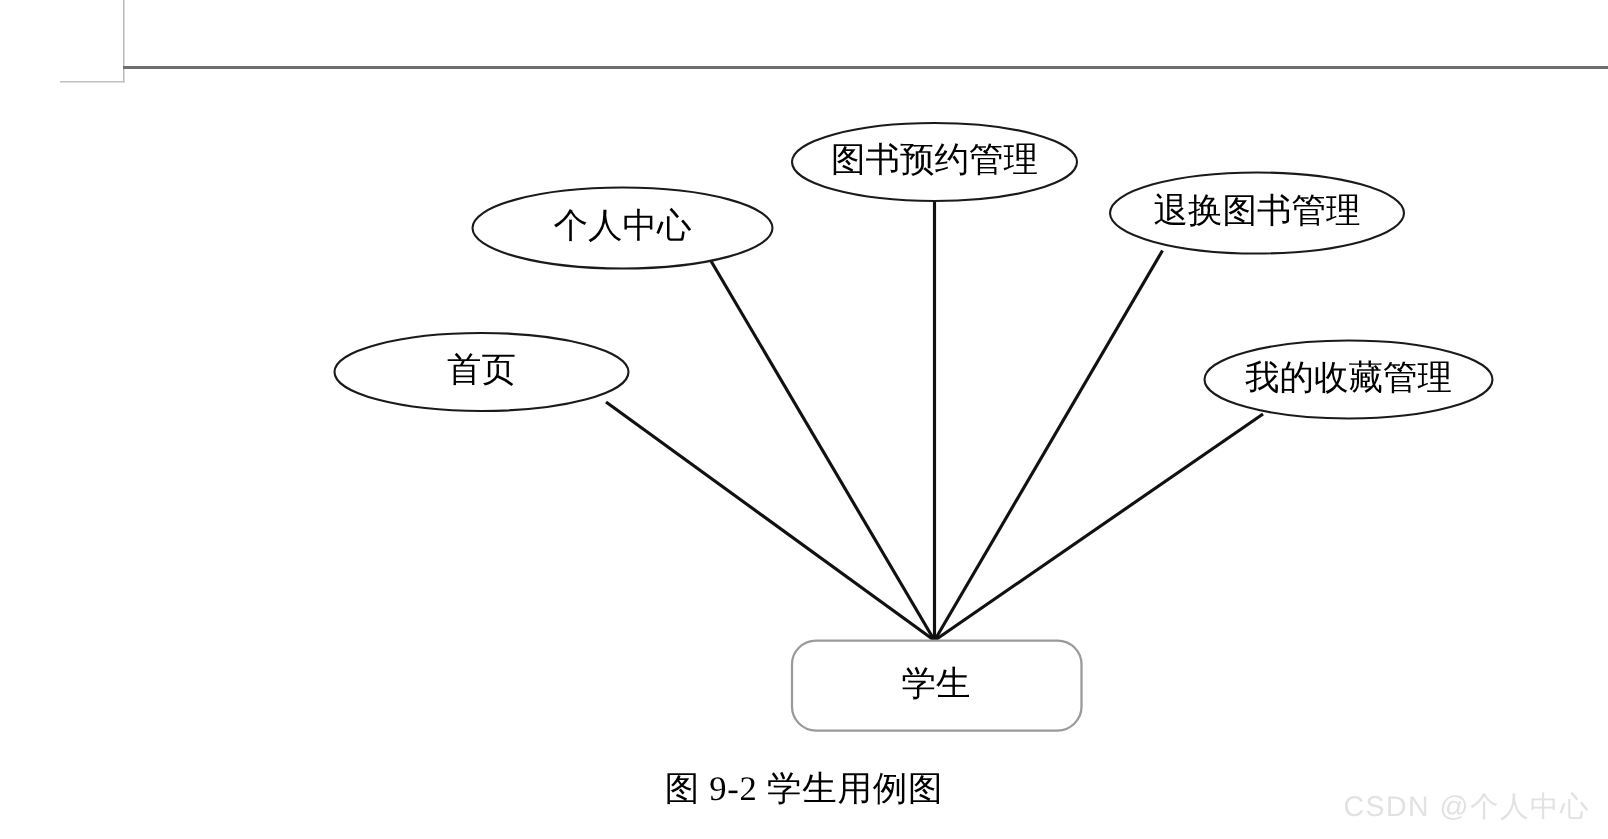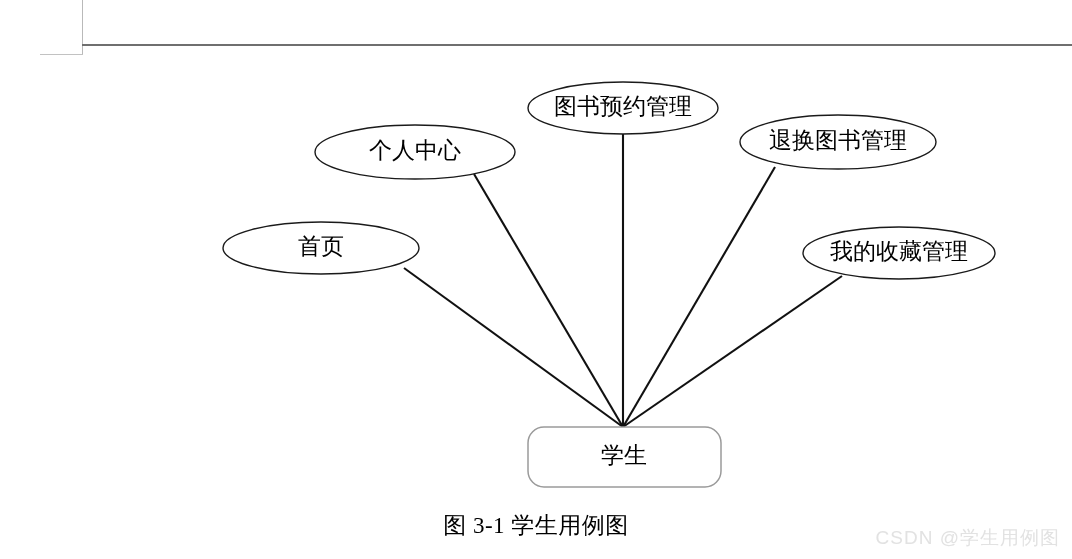--- a/index.html
+++ b/index.html
@@ -146,17 +146,17 @@
       <ellipse class="ell-shape" cx="899" cy="253" rx="96" ry="26"></ellipse>
       <text class="node-label" x="899" y="254">我的收藏管理</text>
     </g>
 
     <g>
       <rect class="actor-box-shape" x="528" y="427" width="193" height="60" rx="16" ry="16"></rect>
       <text class="actor-label" x="624" y="458">学生</text>
     </g>
   </svg>
 
-  <div class="caption">图 3-1  学生用例图</div>
+  <div class="caption">图 9-2  学生用例图</div>
 
-  <div class="watermark">CSDN @学生用例图</div>
+  <div class="watermark">CSDN @个人中心</div>
 
 </div>
 
 </body></html>

